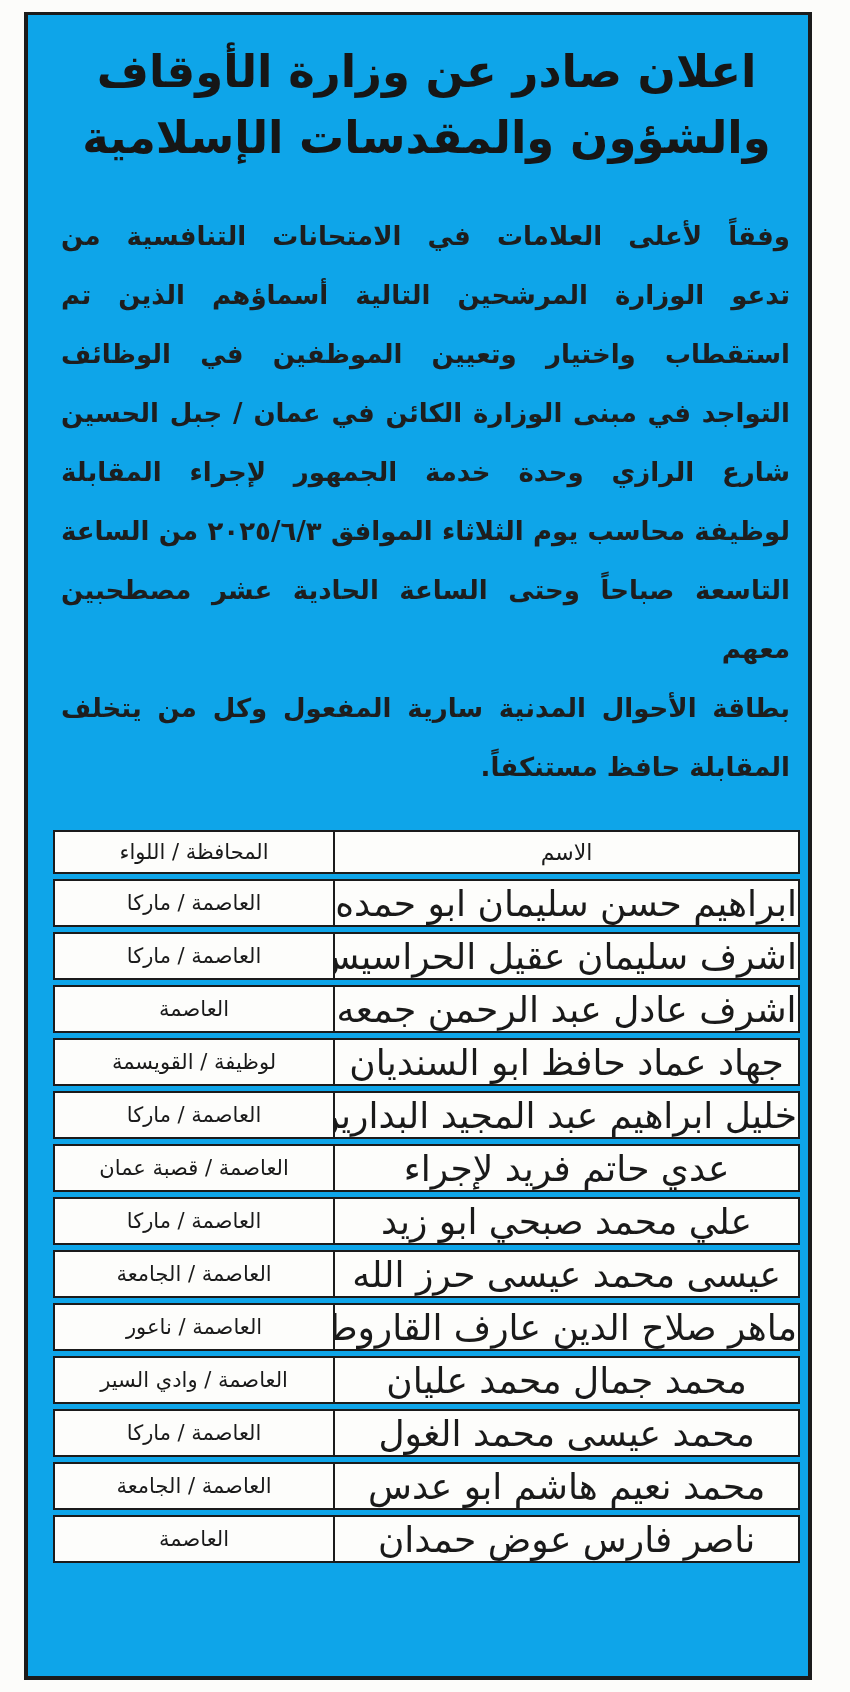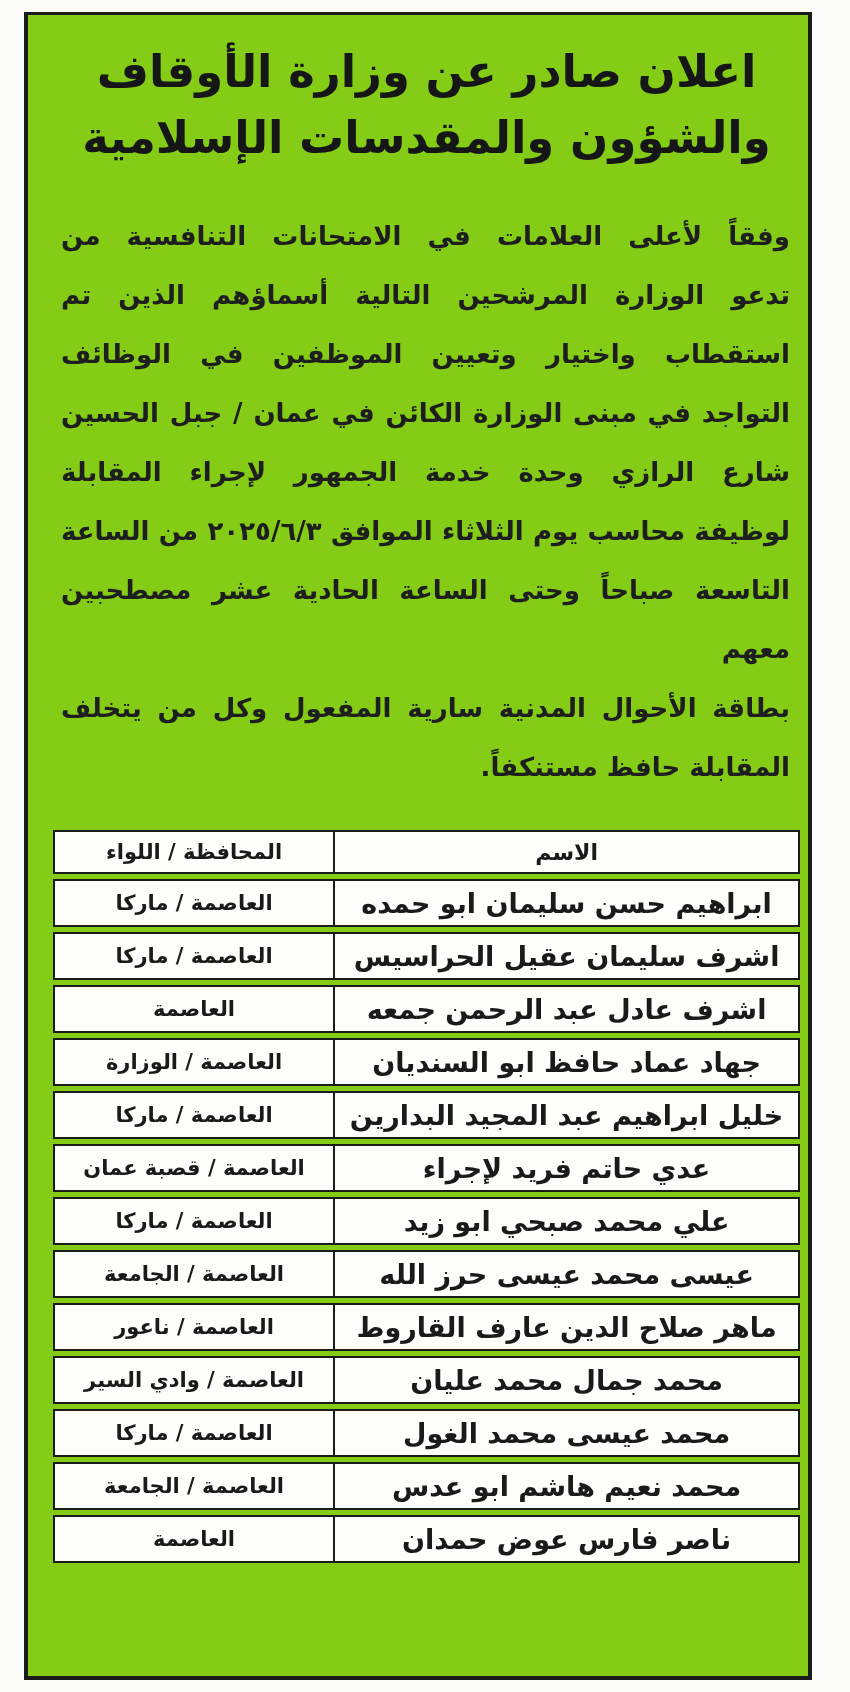--- a/index.html
+++ b/index.html
@@ -11,21 +11,21 @@
     color:#1c1c1c;
     overflow:hidden;
   }
   .ad-frame{
     position:absolute;
     left:24px;top:12px;
     width:788px;height:1668px;
     box-sizing:border-box;
     border:4px solid #1b1b1b;
     border-top-width:3px;
-    background:#84cc16;
+    background:#0ea5e9;
     padding-left:17px;
   }
   .ad-title{
     margin-top:24px;
     text-align:center;
     font-weight:bold;
     font-size:45px;
     line-height:66px;
     color:#161616;
     letter-spacing:-1px;
@@ -53,31 +53,31 @@
     border-collapse:separate;
     border-spacing:0 5px;
     table-layout:fixed;
   }
   .candidates th,.candidates td{
     box-sizing:border-box;
     border:2px solid #1b1b1b;
     background:#fdfdfb;
     text-align:center;
     vertical-align:middle;
-    font-weight:bold;
+    font-weight:normal;
     color:#1a1a1a;
     overflow:hidden;
     white-space:nowrap;
   }
   .candidates .col-name{width:62.5%;}
   .candidates .col-gov{width:37.5%;border-right:none;}
   .candidates th{height:44px;font-size:22px;}
   .candidates th.col-gov{font-size:21px;}
   .candidates td{height:48px;}
-  .candidates td.col-name{font-size:27px;}
+  .candidates td.col-name{font-size:36px;}
   .candidates td.col-gov{font-size:21px;}
 </style>
 </head>
 <body>
 
 <div class="page">
   <div class="ad-frame">
 
     <div class="ad-title">
       <div>اعلان صادر عن وزارة الأوقاف</div>
@@ -112,21 +112,21 @@
           <tr>
     <td class="col-name">اشرف سليمان عقيل الحراسيس</td>
     <td class="col-gov">العاصمة / ماركا</td>
   </tr>
           <tr>
     <td class="col-name">اشرف عادل عبد الرحمن جمعه</td>
     <td class="col-gov">العاصمة</td>
   </tr>
           <tr>
     <td class="col-name">جهاد عماد حافظ ابو السنديان</td>
-    <td class="col-gov">العاصمة / الوزارة</td>
+    <td class="col-gov">لوظيفة / القويسمة</td>
   </tr>
           <tr>
     <td class="col-name">خليل ابراهيم عبد المجيد البدارين</td>
     <td class="col-gov">العاصمة / ماركا</td>
   </tr>
           <tr>
     <td class="col-name">عدي حاتم فريد لإجراء</td>
     <td class="col-gov">العاصمة / قصبة عمان</td>
   </tr>
           <tr>

